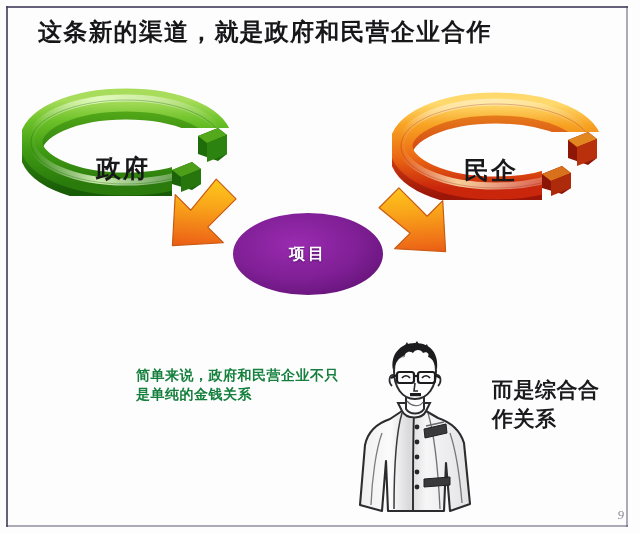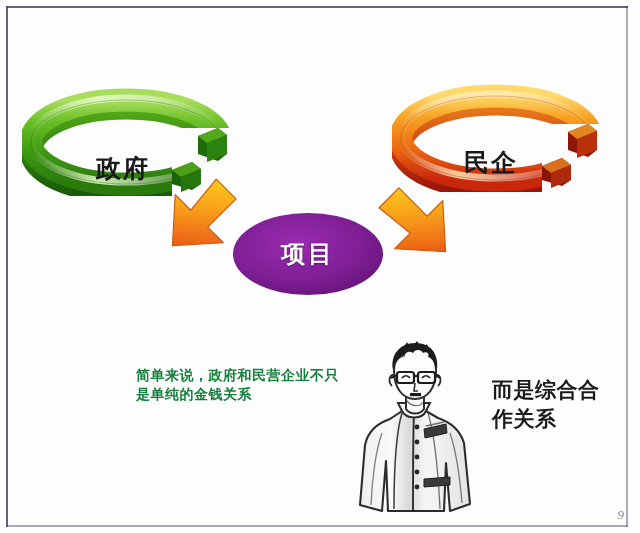--- a/index.html
+++ b/index.html
@@ -34,33 +34,33 @@
   .ring-label{
     position:absolute;
     font-size:25px;font-weight:700;color:#18181b;
     letter-spacing:2px;
     white-space:nowrap;
     font-family:"Liberation Serif","DejaVu Serif",serif;
     margin-top:32px;
   }
   #ring-green-wrap{left:22px;top:88px;width:215px;height:108px;}
   #ring-green-label{left:74px;top:32px;}
-  #ring-orange-wrap{left:392px;top:84px;width:215px;height:108px;text-align:center;}
+  #ring-orange-wrap{left:392px;top:92px;width:215px;height:108px;text-align:center;}
   #ring-orange-label{left:72px;top:30px;}
 
   
   #arrow-left{position:absolute;left:152px;top:172px;width:100px;height:96px;}
   #arrow-right{position:absolute;left:378px;top:178px;width:100px;height:96px;}
 
   
   #ellipse-wrap{position:absolute;left:232px;top:212px;width:152px;height:84px;}
   #ellipse-label{
     position:absolute;left:0;top:0;width:152px;height:84px;
     display:flex;align-items:center;justify-content:center;
-    font-size:24px;font-weight:700;color:#ffffff;
+    font-size:16px;font-weight:700;color:#ffffff;
     letter-spacing:3px;
     text-shadow:0 1px 2px rgba(40,0,60,.55);
     font-family:"Liberation Serif","DejaVu Serif",serif;
   }
 
   
   #caption-left{
     position:absolute;left:136px;top:366px;
     font-size:14px;font-weight:700;color:#15803d;
     line-height:1.38;letter-spacing:.5px;
@@ -88,20 +88,21 @@
 </head>
 <body>
 
 <div id="slide">
 
   <div class="edge edge-left"></div>
   <div class="edge edge-top"></div>
   <div class="edge edge-right"></div>
   <div class="edge edge-bottom"></div>
 
+  <div id="title">这条新的渠道，就是政府和民营企业合作</div>
 
   <div class="ring-wrap" id="ring-green-wrap">
     <svg width="215" height="108" viewBox="0 0 215 108">
       <defs>
         <linearGradient id="gTop" x1="0" y1="0" x2="0" y2="1">
           <stop offset="0%" stop-color="#a8dd5c"></stop>
           <stop offset="25%" stop-color="#6cc128"></stop>
           <stop offset="60%" stop-color="#3f9b12"></stop>
           <stop offset="100%" stop-color="#2a7a0c"></stop>
         </linearGradient>

